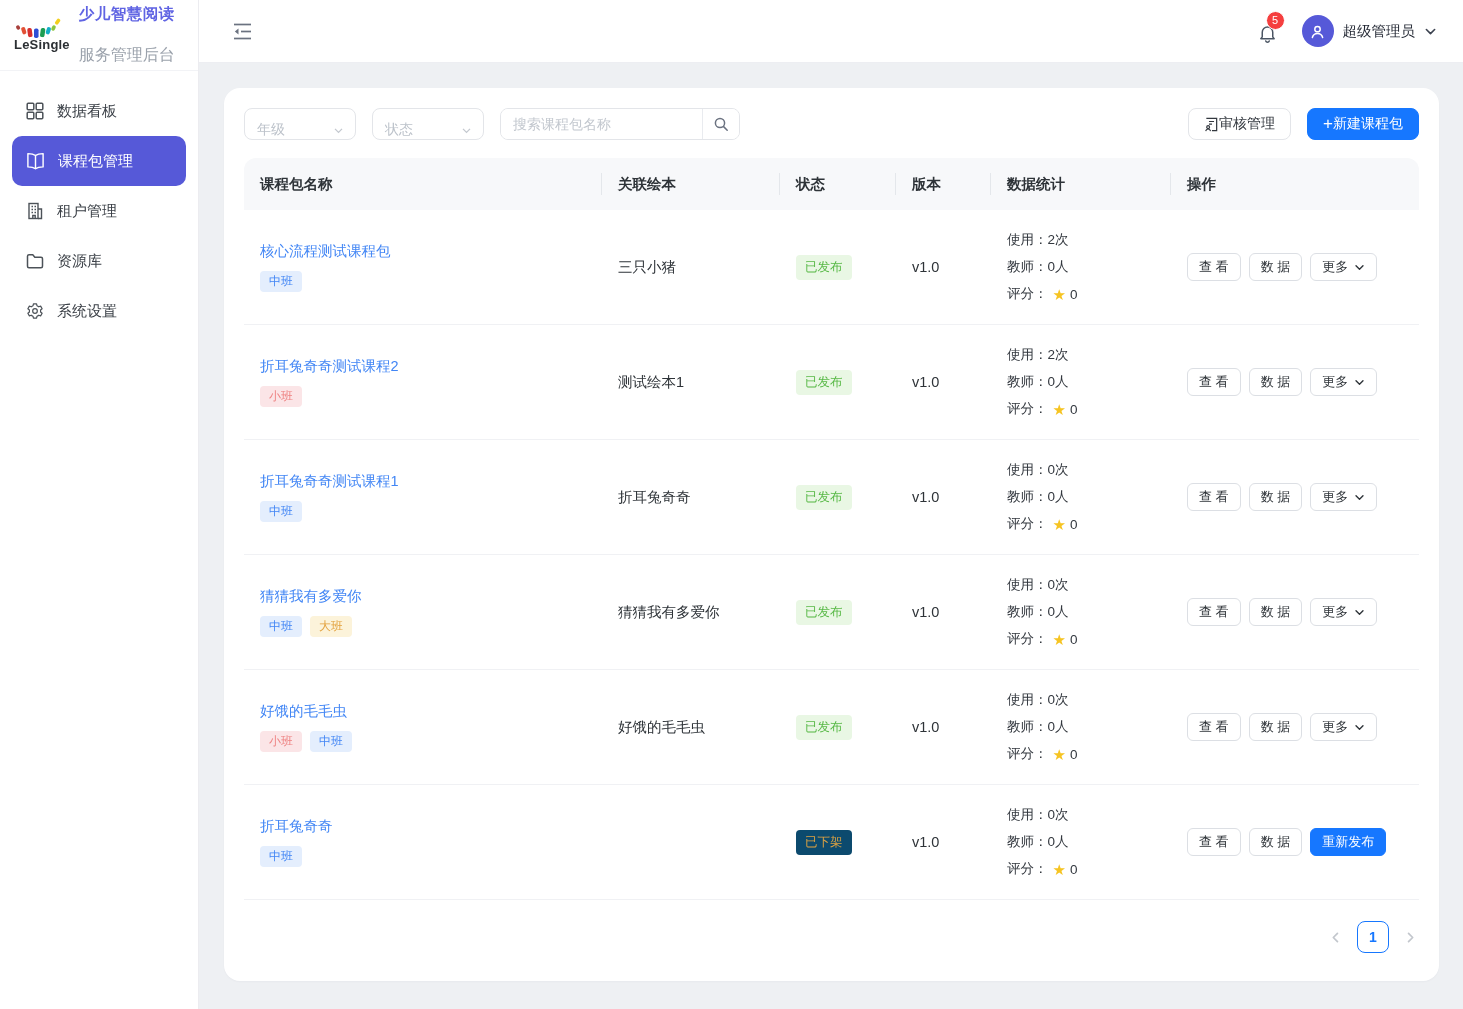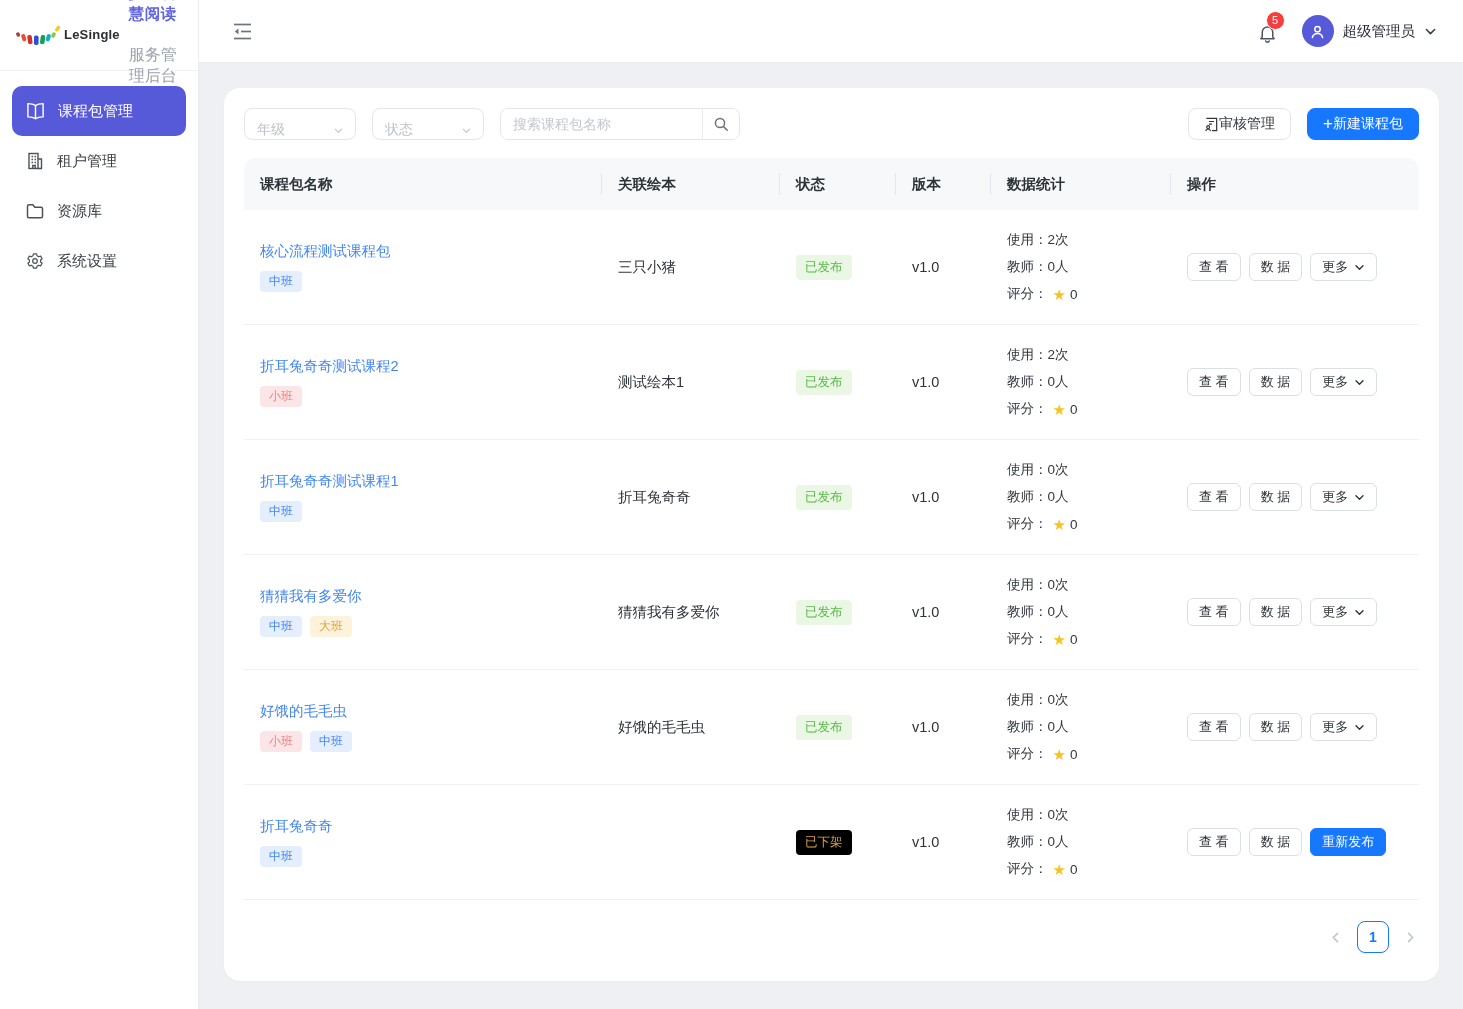--- a/index.html
+++ b/index.html
@@ -4,21 +4,21 @@
 <style>
   * { box-sizing: border-box; }
   html,body { margin:0; padding:0; width:1463px; height:1009px; overflow:hidden;
     font-family:"Liberation Sans","DejaVu Sans",sans-serif; background:#eef0f3; }
   .app { display:flex; width:100%; height:100%; }
 
   
   .sidebar { width:199px; background:#fff; border-right:1px solid #ececf0; flex-shrink:0; }
   .brand { height:71px; display:flex; align-items:center; gap:9px; padding:0 10px 0 14px;
     border-bottom:1px solid #f2f3f6; }
-  .logo { display:flex; flex-direction:row; align-items:center; }
+  .logo { display:flex; flex-direction:column; align-items:flex-start; }
   .logo-text { font-size:13px; font-weight:700; color:#2b2f33; letter-spacing:.2px; margin-top:-1px; }
   .brand-title { font-size:15.5px; font-weight:700; color:#6064e3; letter-spacing:.5px; }
   .brand-sub { font-size:16px; color:#9aa1ab; margin-top:20px; }
   .menu { padding-top:15px; }
   .menu-item { height:50px; display:flex; align-items:center; gap:13px; padding:0 12px 0 26px;
     font-size:15px; color:#3b4047; cursor:pointer; }
   .menu-item .mi-icon { display:flex; color:#4c5258; }
   .menu-item.active { background:var(--accent,#5659d8); color:#fff; margin:0 12px; padding-left:14px;
     border-radius:10px; font-weight:400; }
   .menu-item.active .mi-icon { color:#fff; }
@@ -73,21 +73,21 @@
   .name-cell { display:flex; flex-direction:column; gap:10px; align-items:flex-start; }
   .row-link { font-size:14.5px; color:var(--link,#4286f5); text-decoration:none; cursor:pointer; }
   .tag-row { display:flex; gap:8px; }
   .tag { font-size:12px; padding:3px 9px; border-radius:4px; line-height:1.3; }
   .tag.blue { background:#e4eefd; color:#4286f5; }
   .tag.red { background:#fbe5e7; color:#ee8282; }
   .tag.yellow { background:#fcf3da; color:#e3a23f; }
   .book { font-size:14.5px; color:#2e3338; }
   .status-badge { display:inline-block; font-size:12.5px; padding:4px 9px; border-radius:4px; }
   .status-badge.published { background:#e9f7e4; color:#58b947; }
-  .status-badge.offline { background:#000000; color:#dda242; }
+  .status-badge.offline { background:#0c4a6e; color:#dda242; }
   .version { font-size:14.5px; color:#2e3338; }
   .stats { display:flex; flex-direction:column; gap:9px; font-size:13.5px; color:#33383f; }
   .stat-line { display:flex; align-items:center; }
   .star { color:#f6c422; font-size:15px; margin:0 4px 0 5px; line-height:1; }
   .actions { display:flex; align-items:center; gap:8px; }
   .abtn { height:28px; padding:0 11px; border:1px solid #dcdfe4; border-radius:6px; background:#fff;
     font-size:13px; color:#2e3338; display:inline-flex; align-items:center; gap:6px; cursor:pointer;
     font-family:inherit; white-space:nowrap; }
   .abtn.primary { background:var(--primary,#1677ff); border-color:var(--primary,#1677ff); color:#fff; }
   .abtn .chev { display:flex; }
@@ -119,20 +119,31 @@
           <rect x="44.5" y="0.5" width="4" height="7" rx="2" fill="#f2cf1d" transform="rotate(35 46.5 4)"></rect>
         </svg>
         <span class="logo-text">LeSingle</span>
       </div>
       <div class="brand-text">
         <div class="brand-title">少儿智慧阅读</div>
         <div class="brand-sub">服务管理后台</div>
       </div>
     </div>
     <nav class="menu" id="menu">
+        <div class="menu-item">
+          <span class="mi-icon">
+            <svg width="18" height="18" viewBox="0 0 18 18" fill="none" stroke="currentColor" stroke-width="1.5">
+              <rect x="1.2" y="1.2" width="6.6" height="6.6" rx="1"></rect>
+              <rect x="10.2" y="1.2" width="6.6" height="6.6" rx="1"></rect>
+              <rect x="1.2" y="10.2" width="6.6" height="6.6" rx="1"></rect>
+              <rect x="10.2" y="10.2" width="6.6" height="6.6" rx="1"></rect>
+            </svg>
+          </span>
+          <span class="mi-label">数据看板</span>
+        </div>
         <div class="menu-item active">
           <span class="mi-icon">
             <svg width="19" height="18" viewBox="0 0 20 18" fill="none" stroke="currentColor" stroke-width="1.5">
               <path d="M10 3.2C8.2 1.8 5.8 1.2 2 1.2v14c3.8 0 6.2.6 8 2 1.8-1.4 4.2-2 8-2v-14c-3.8 0-6.2.6-8 2z" stroke-linejoin="round"></path>
               <path d="M10 3.2v14"></path>
             </svg>
           </span>
           <span class="mi-label">课程包管理</span>
         </div>
         <div class="menu-item">

